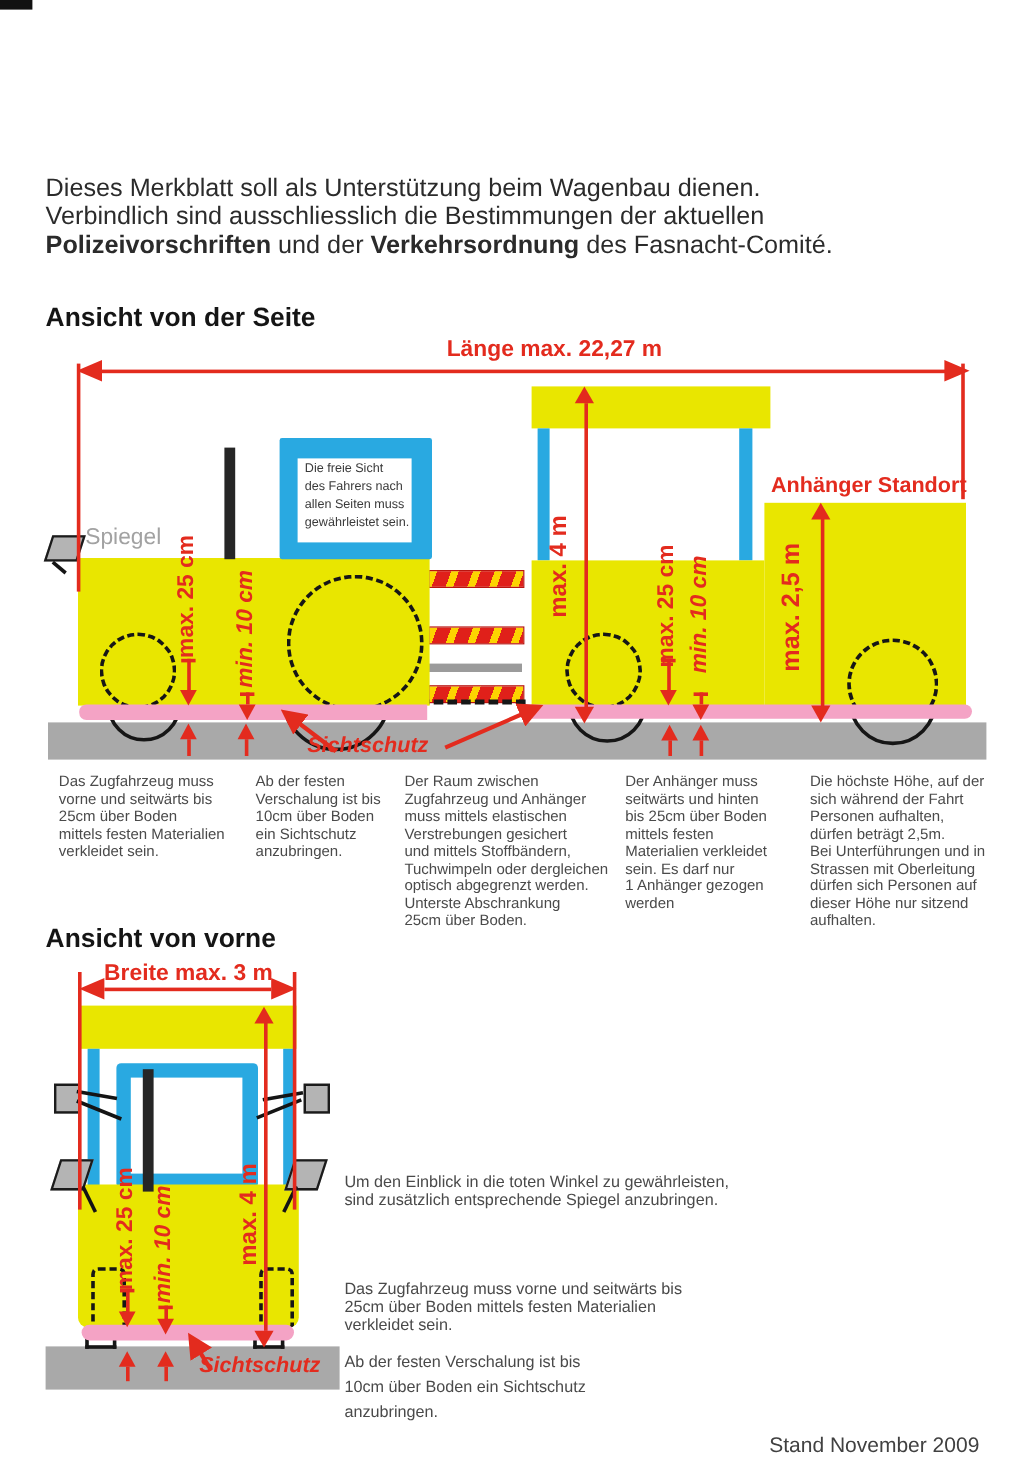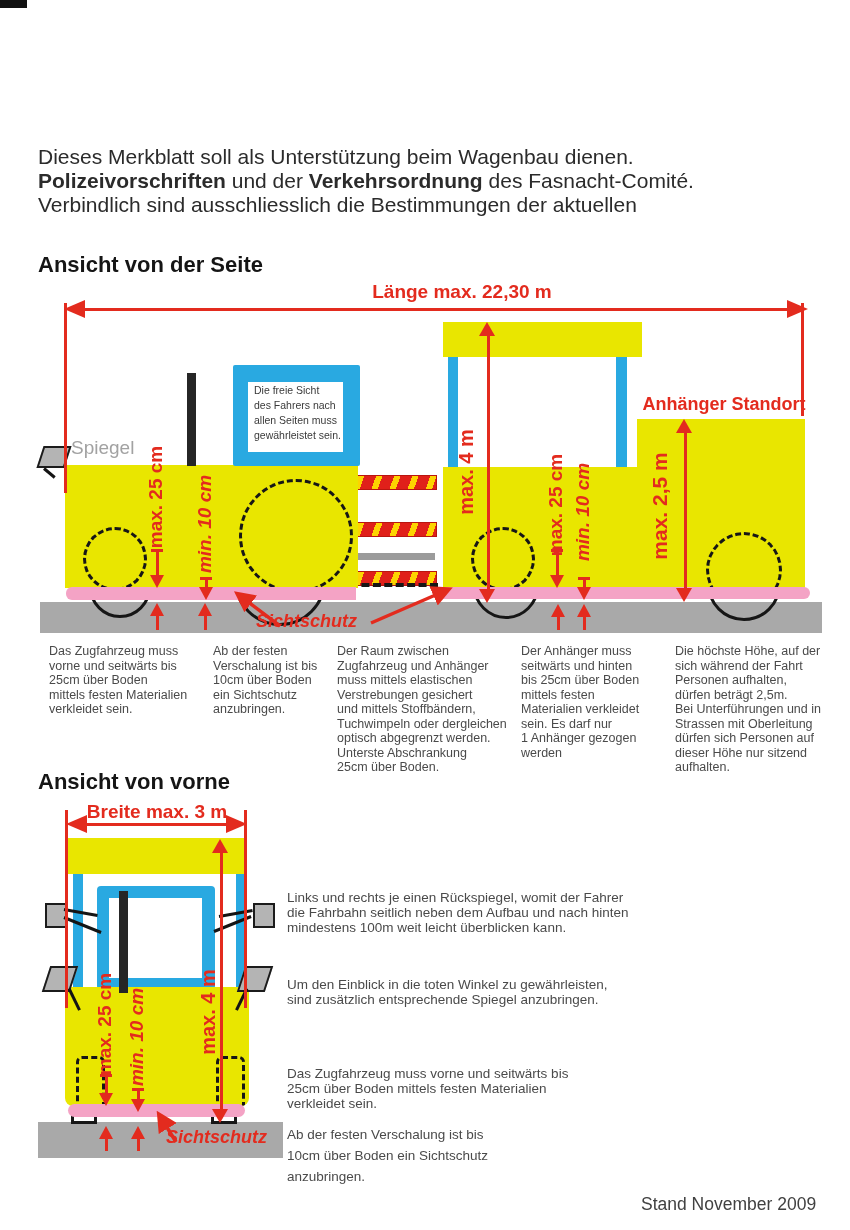--- a/index.html
+++ b/index.html
@@ -47,27 +47,27 @@
 </style>
 </head>
 <body>
 
 <div id="page">
 
   <div class="abs" style="left:0;top:0;width:27px;height:8px;background:#111"></div>
 
   <div class="intro" style="left:38px;top:145px;width:680px">
     <div>Dieses Merkblatt soll als Unterstützung beim Wagenbau dienen.</div>
+    <div>Verbindlich sind ausschliesslich die Bestimmungen der aktuellen</div>
     <div><b>Polizeivorschriften</b><span> und der </span><b>Verkehrsordnung</b><span> des Fasnacht-Comité.</span></div>
-    <div>Verbindlich sind ausschliesslich die Bestimmungen der aktuellen</div>
   </div>
 
   <div class="h2" style="left:38px;top:252px">Ansicht von der Seite</div>
 
-  <div class="dimlabel" style="left:462px;top:281px">Länge max. 22,30 m</div>
+  <div class="dimlabel" style="left:462px;top:281px">Länge max. 22,27 m</div>
   <div class="tri tL" style="left:64px;top:300px"></div>
   <div class="hl" style="left:84px;top:308px;width:704px"></div>
   <div class="tri tR" style="left:787px;top:300px"></div>
   <div class="vl" style="left:64px;top:303px;height:190px"></div>
   <div class="vl" style="left:801px;top:303px;height:113px"></div>
 
   <div class="ground" style="left:40px;top:602px;width:782px;height:31px"></div>
 
   <div class="arc" style="left:89px;top:556px;width:56px;height:56px"></div>
   <div class="arc" style="left:234px;top:534px;width:86px;height:86px"></div>
@@ -251,23 +251,20 @@
   <div class="tri tUs" style="left:99px;top:1126px"></div>
   <div class="vl" style="left:105px;top:1139px;height:12px"></div>
   <div class="tri tUs" style="left:131px;top:1126px"></div>
   <div class="vl" style="left:137px;top:1139px;height:12px"></div>
 
   <div class="schutz" style="left:166px;top:1127px">Sichtschutz</div>
   <svg class="arr" style="left:146px;top:1105px" width="44" height="45" viewBox="0 0 44 45">
     <line x1="30" y1="37" x2="14" y2="11" stroke="#e32b1e" stroke-width="3.5" marker-end="url(#ah)"></line>
   </svg>
 
-  <div class="note" style="left:287px;top:890px;width:350px">Links und rechts je einen Rückspiegel, womit der Fahrer
-die Fahrbahn seitlich neben dem Aufbau und nach hinten
-mindestens 100m weit leicht überblicken kann.</div>
   <div class="note" style="left:287px;top:977px;width:350px">Um den Einblick in die toten Winkel zu gewährleisten,
 sind zusätzlich entsprechende Spiegel anzubringen.</div>
   <div class="note" style="left:287px;top:1066px;width:350px">Das Zugfahrzeug muss vorne und seitwärts bis
 25cm über Boden mittels festen Materialien
 verkleidet sein.</div>
   <div class="note" style="left:287px;top:1124px;width:350px;line-height:21px">Ab der festen Verschalung ist bis
 10cm über Boden ein Sichtschutz
 anzubringen.</div>
 
   <div class="footer" style="left:641px;top:1194px">Stand November 2009</div>

